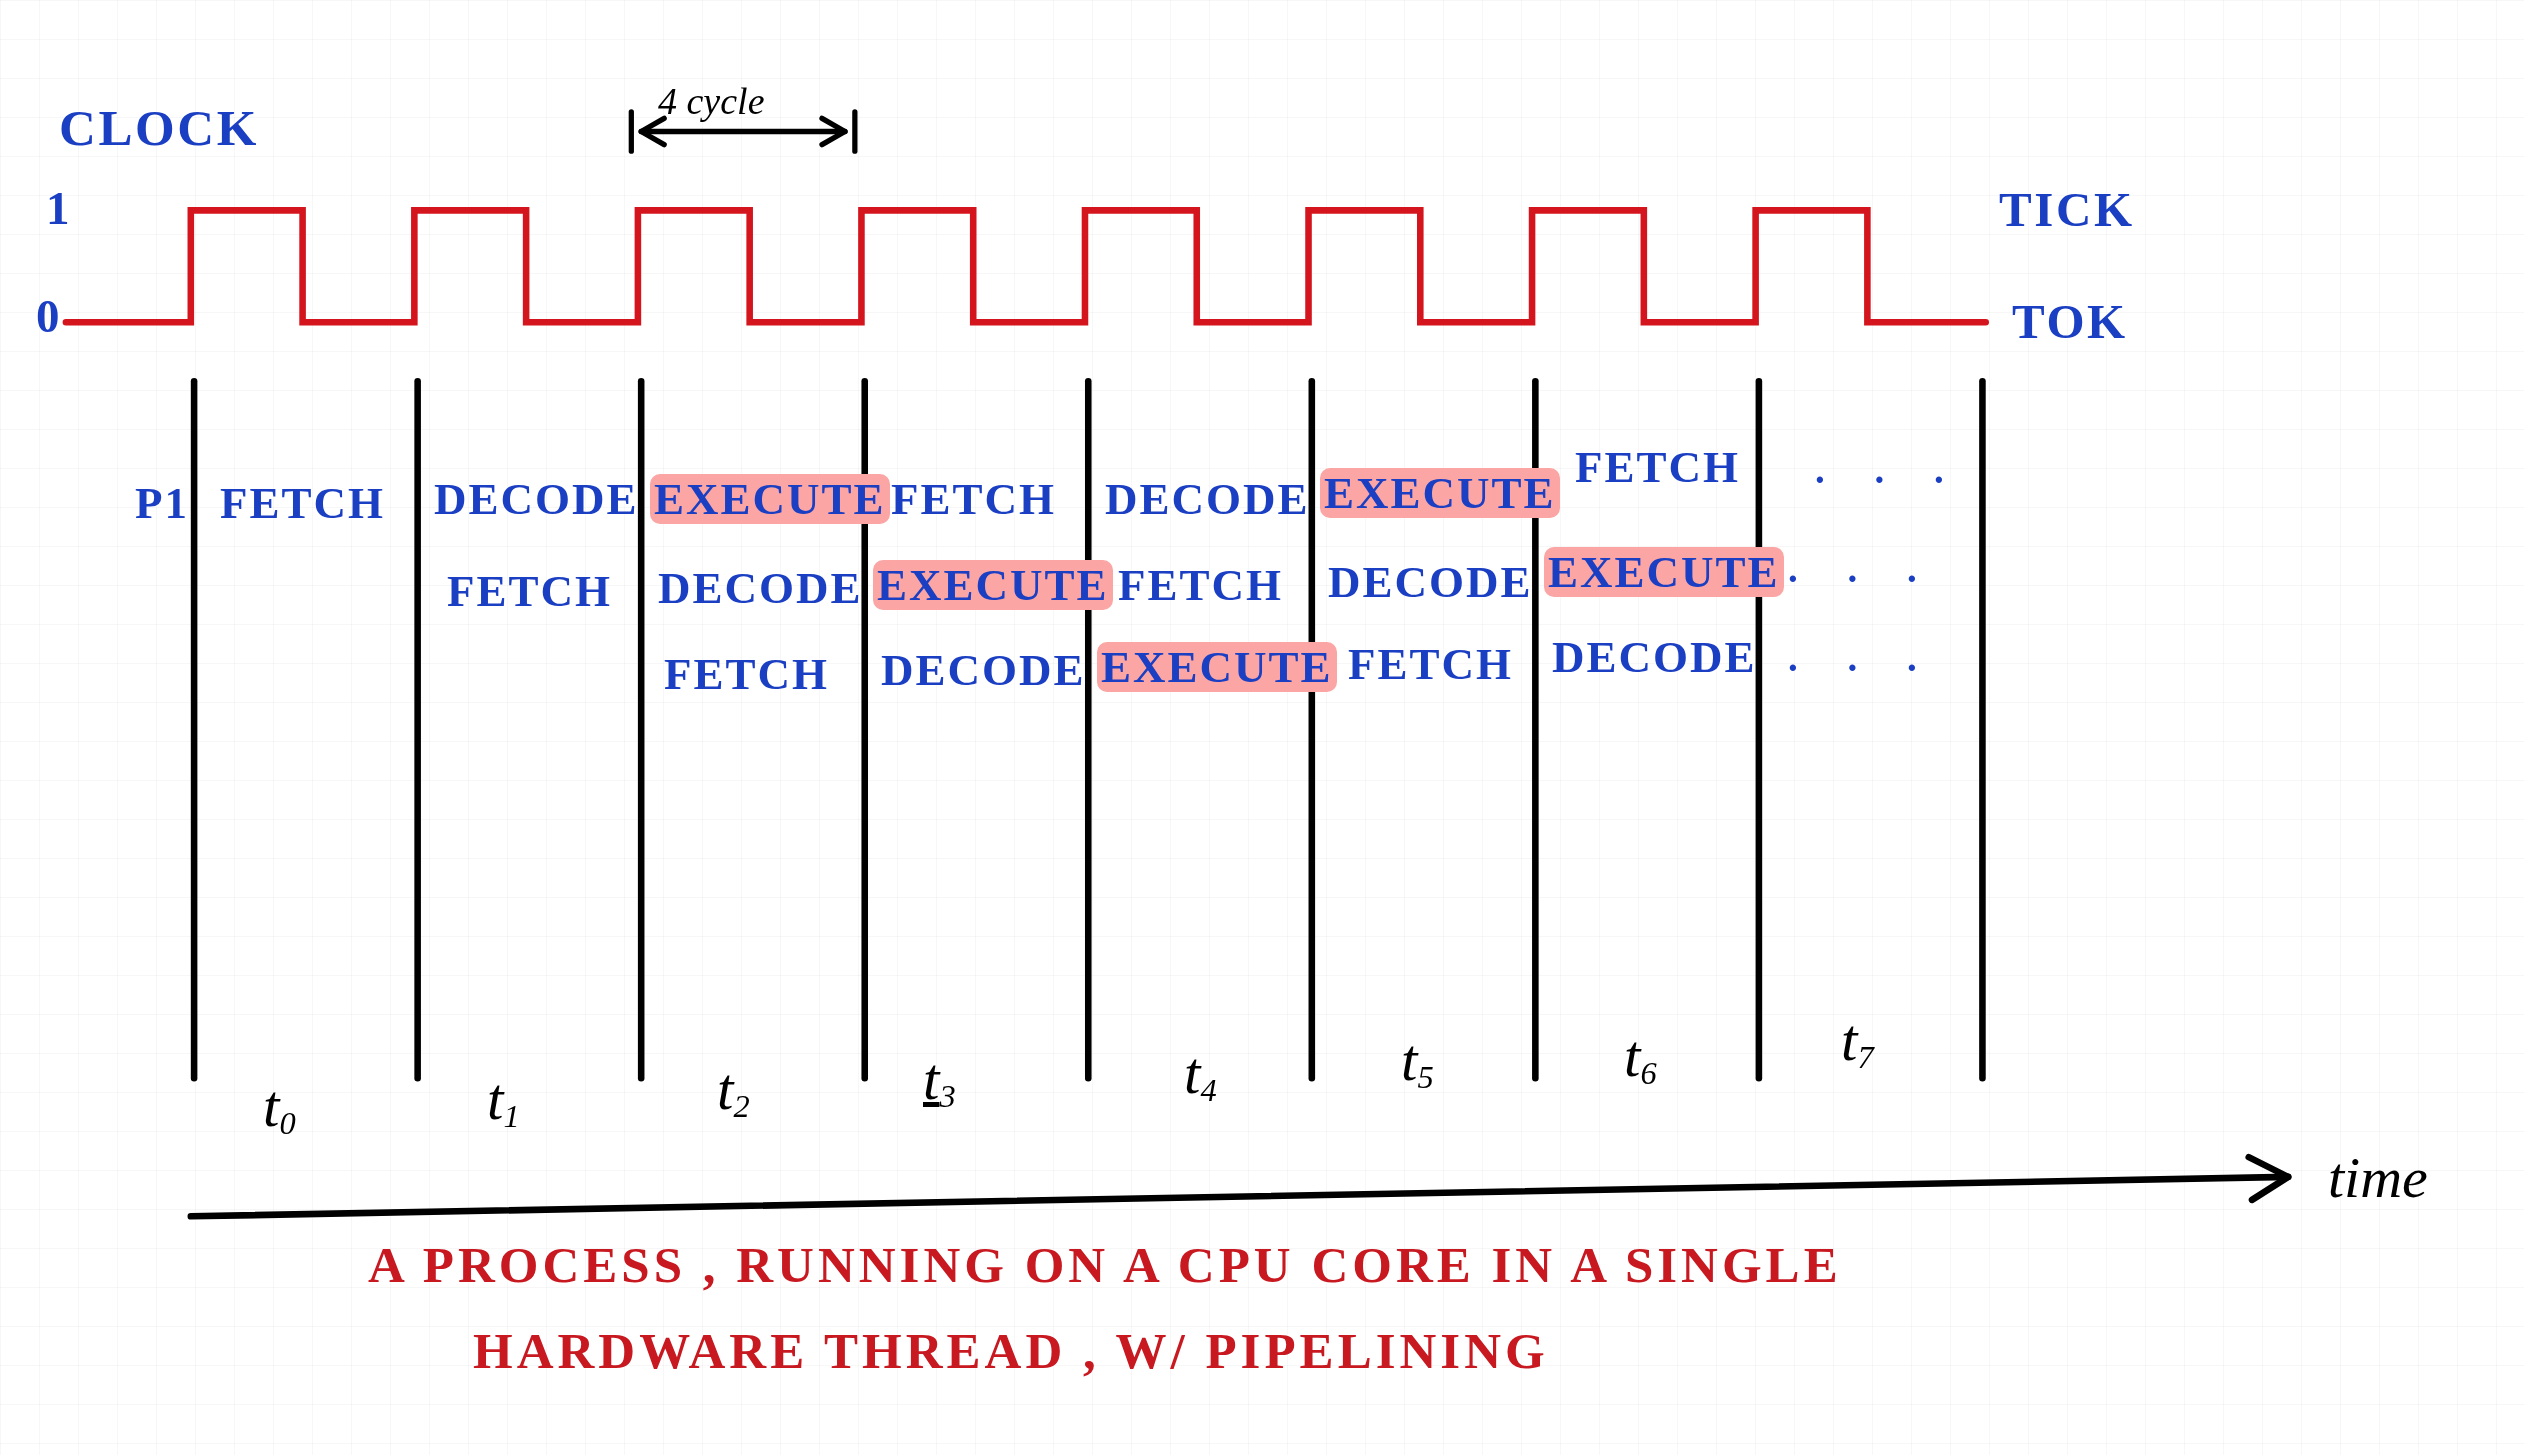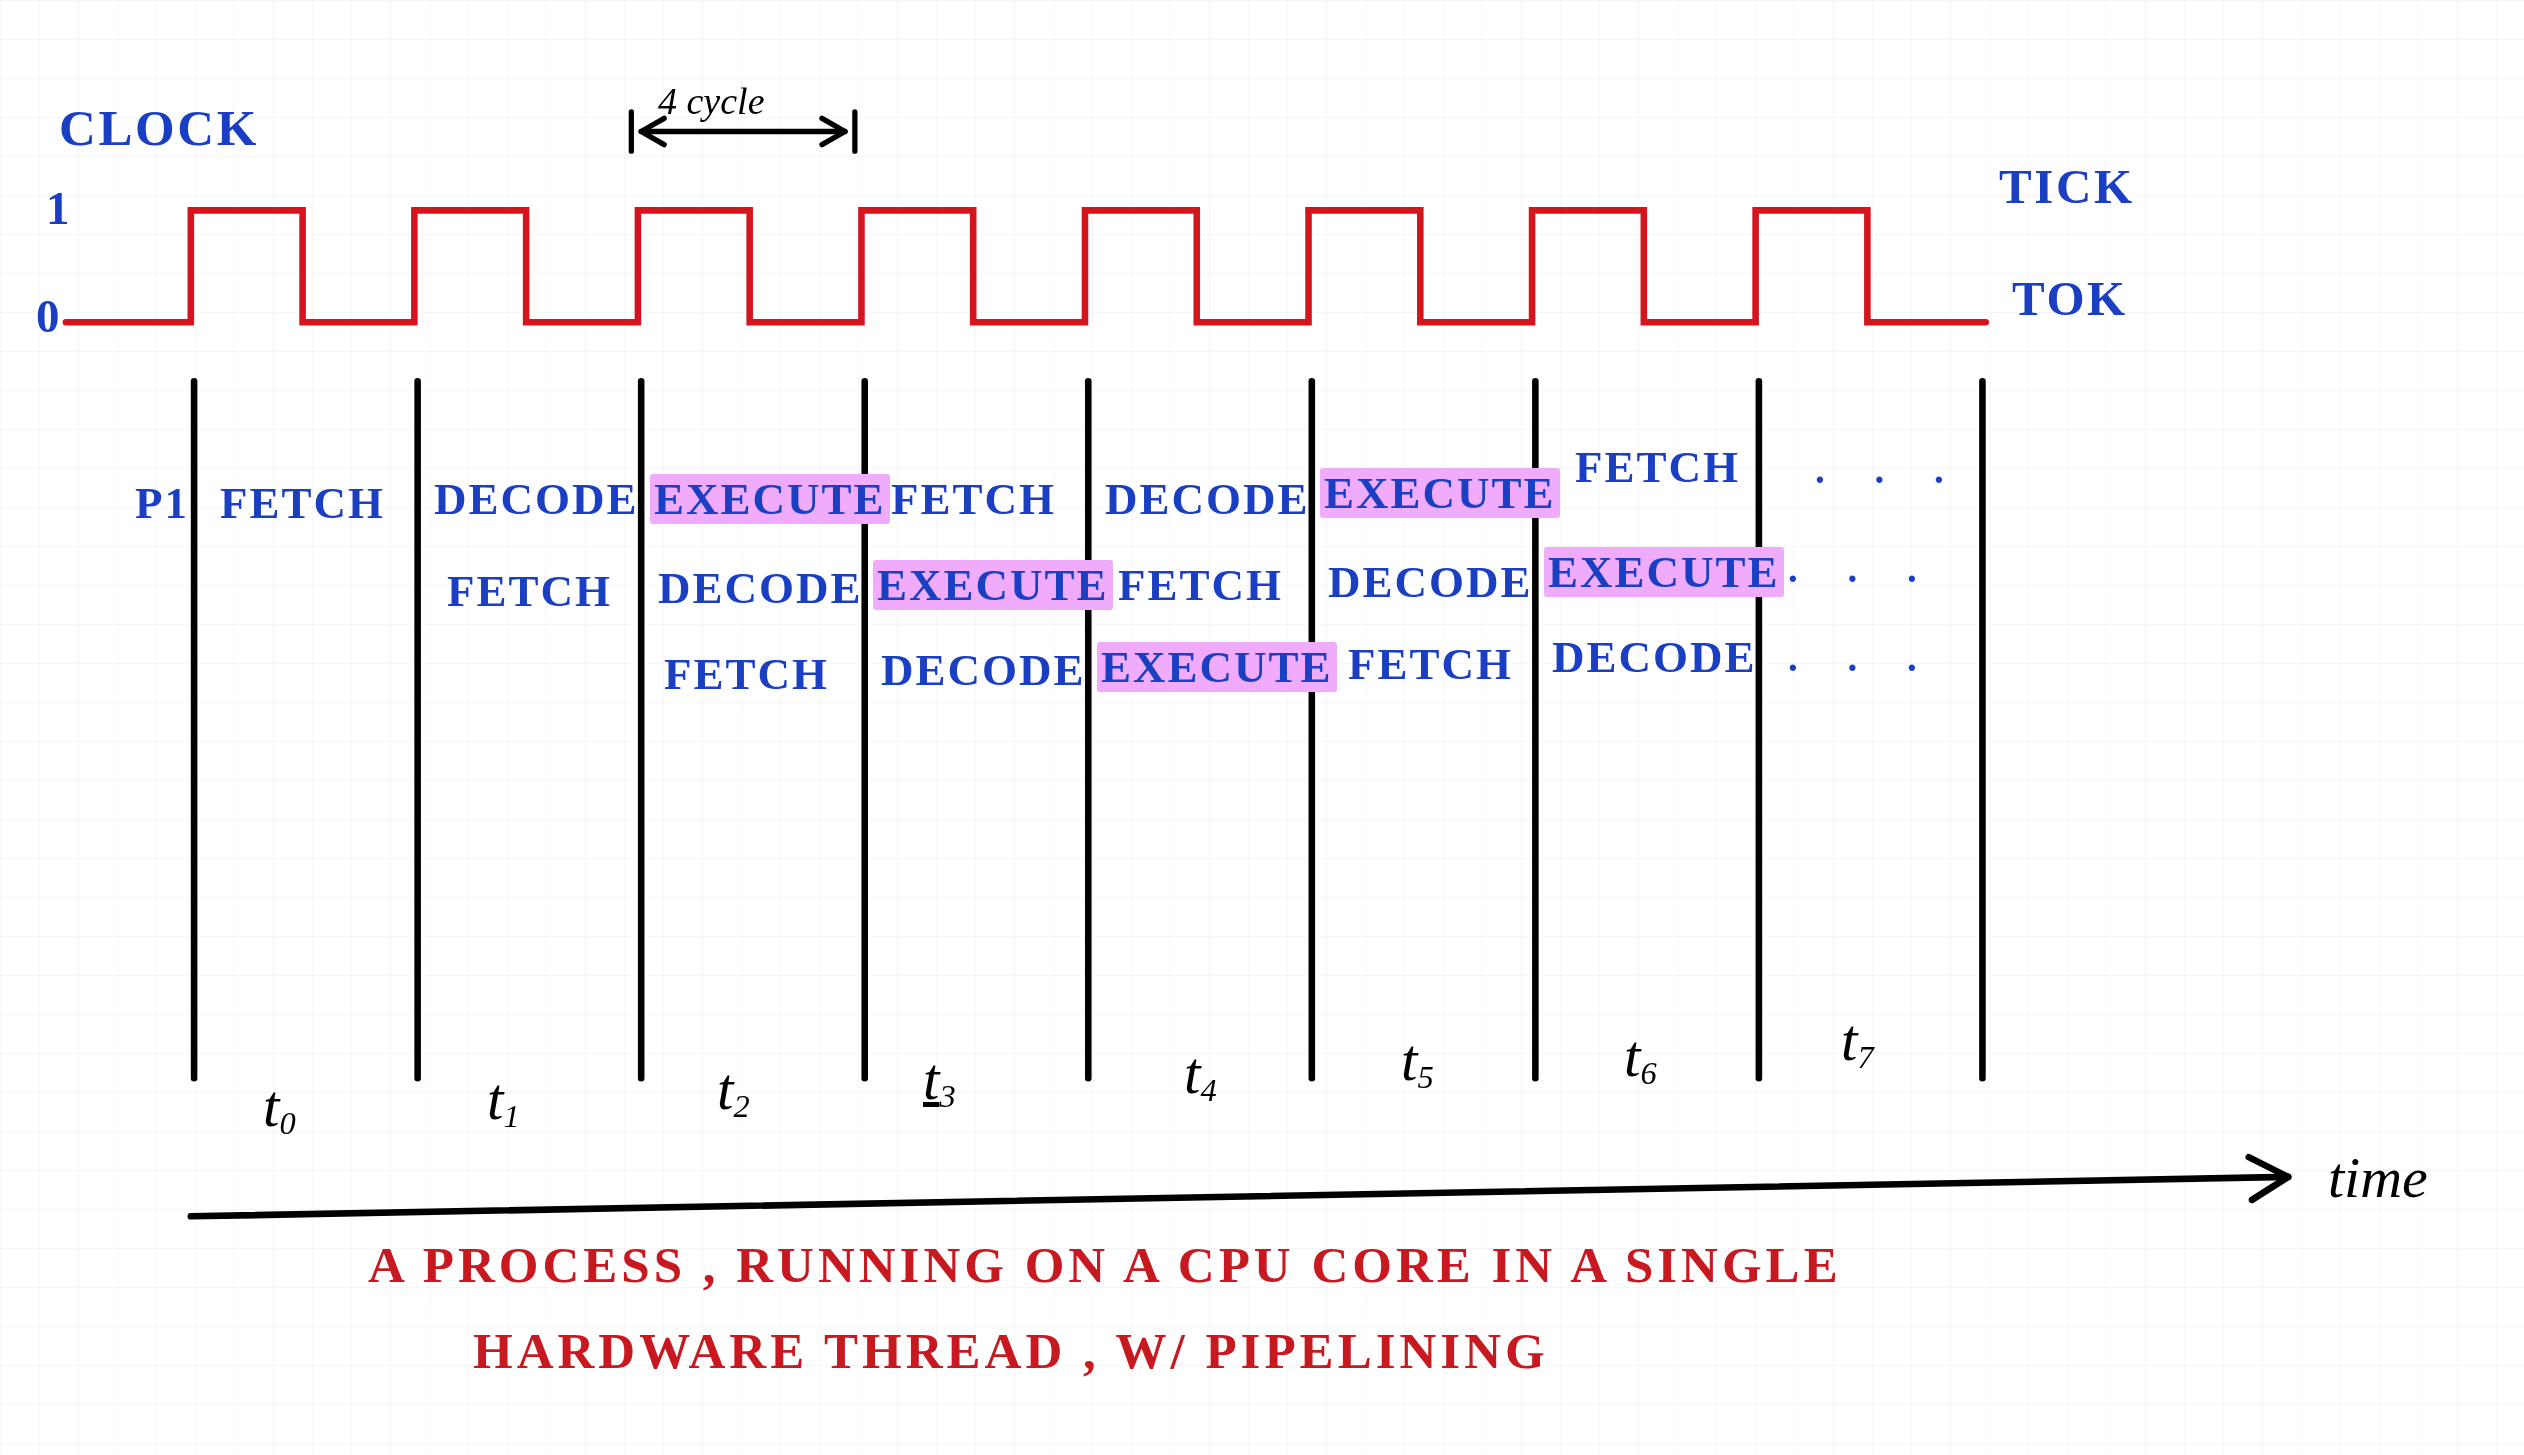--- a/index.html
+++ b/index.html
@@ -10,24 +10,24 @@
       #fff;
     font-family:"Comic Sans MS","Segoe Script","Bradley Hand",cursive;
   }
   .canvas{position:relative;width:2031px;height:1455px;}
   .abs{position:absolute;}
   .blue{color:#1b3fc2;}
   .red{color:#c81820;}
   .black{color:#000;}
   .title{font-size:51px;letter-spacing:2.6px;font-weight:600;}
   .axis-one{font-size:47px;font-weight:600;}
-  .tick{font-size:49px;letter-spacing:2.6px;font-weight:600;}
+  .tick{font-size:49px;letter-spacing:2.6px;font-weight:600;margin-top:23px;}
   .cycle-label{font-size:38px;font-style:italic;}
   .pipe{font-size:45px;letter-spacing:2px;font-weight:600;white-space:nowrap;}
-  .hl{background:#f0abfc;border-radius:3px;padding:0 4px;}
+  .hl{background:#fca5a5;border-radius:10px;padding:0 4px;}
   .dots{font-size:39px;letter-spacing:20px;}
   .tlabel{font-size:59px;font-style:italic;}
   .tlabel sub{font-size:.55em;vertical-align:-8px;}
   .time-label{font-size:58px;font-style:italic;}
   .caption{font-size:51px;letter-spacing:4px;font-weight:600;white-space:nowrap;}
   svg{position:absolute;left:0;top:0;overflow:visible;}
 </style>
 </head>
 <body>
 

